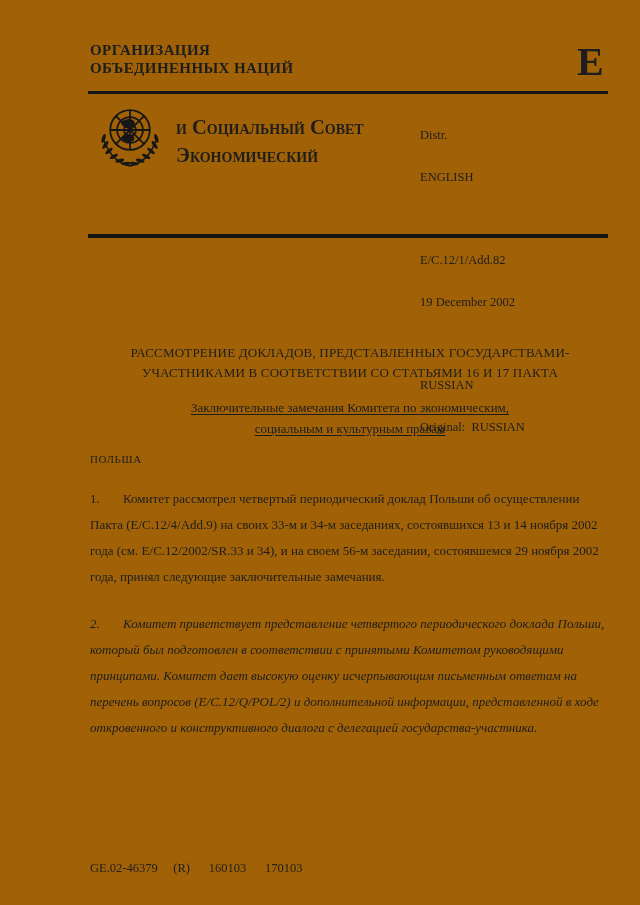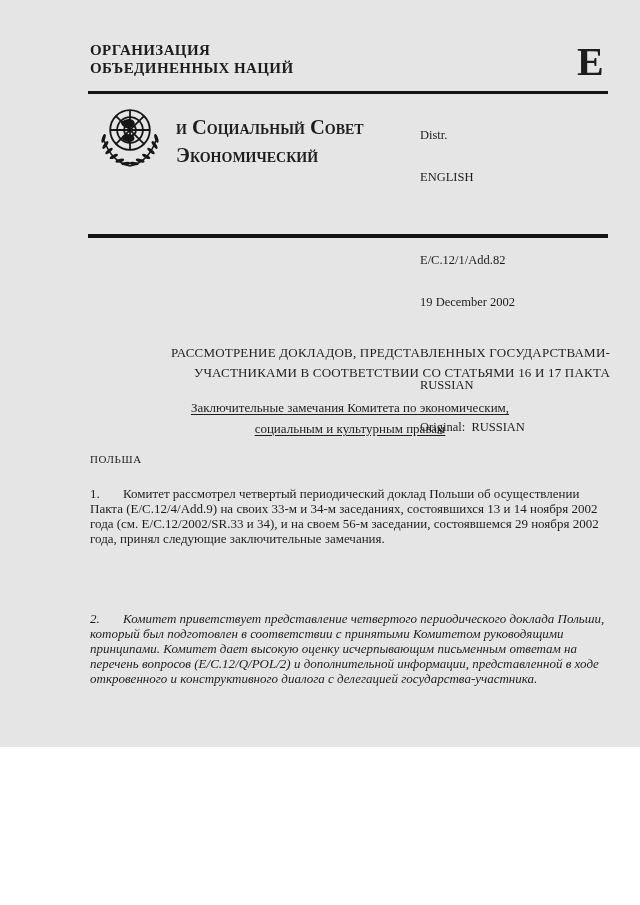--- a/index.html
+++ b/index.html
@@ -1,20 +1,20 @@
 <!DOCTYPE html>
 <html><head>
 <meta charset="utf-8">
 <style>
   html, body { margin: 0; padding: 0; background: #ffffff; }
   .page {
     position: relative;
     width: 640px;
-    height: 747px;
-    background: #e5e5e5;
+    height: 905px;
+    background: #a16207;
     font-family: "Liberation Serif", "DejaVu Serif", serif;
     color: #1d1d1d;
     overflow: hidden;
   }
   .abs { position: absolute; }
 
   .org { left: 90px; top: 41px; font-size: 15px; font-weight: bold; line-height: 18px; letter-spacing: .4px; }
   .doc-letter { left: 577px; top: 40px; font-size: 40px; font-weight: bold; line-height: 44px; }
 
   .rule { left: 88px; width: 520px; background: #151515; }
@@ -25,26 +25,26 @@
 
   .council { left: 176px; top: 113px; font-size: 20.5px; font-weight: bold; font-variant: small-caps; line-height: 28px; }
 
   .info { left: 420px; top: 100px; font-size: 12.5px; line-height: 14px; white-space: pre; }
   .info .gap { height: 13px; }
 
   .committee { left: 90px; top: 250px; font-size: 13px; }
   .cm-caps { line-height: 25px; letter-spacing: .3px; }
   .cm-sub { line-height: 18px; }
 
-  .title-block { left: 90px; top: 343px; width: 520px; text-align: right; font-size: 13px; line-height: 20px; letter-spacing: .2px; }
+  .title-block { left: 90px; top: 343px; width: 520px; text-align: center; font-size: 13px; line-height: 20px; letter-spacing: .2px; }
   .subtitle-block { left: 90px; top: 397px; width: 520px; text-align: center; font-size: 13px; line-height: 21px; }
   .subtitle-block .u { text-decoration: underline; text-underline-offset: 2px; }
   .country { left: 90px; top: 450px; width: 520px; text-align: left; font-size: 11px; line-height: 19px; letter-spacing: .6px; }
 
-  .para { left: 90px; top: 486px; width: 524px; font-size: 13px; line-height: 15px; text-align: left; }
+  .para { left: 90px; top: 486px; width: 524px; font-size: 13px; line-height: 26px; text-align: left; }
   .para-2 { top: 611px; font-style: italic; }
   .pnum { display: inline-block; width: 33px; }
 
   .section { left: 90px; top: 577px; width: 520px; text-align: center; font-size: 13px; line-height: 19px; }
   .sec-label { margin-right: 28px; }
 
   .footer { left: 90px; top: 861px; font-size: 12.5px; line-height: 15px; white-space: pre; }
 </style>
 </head>
 <body>

